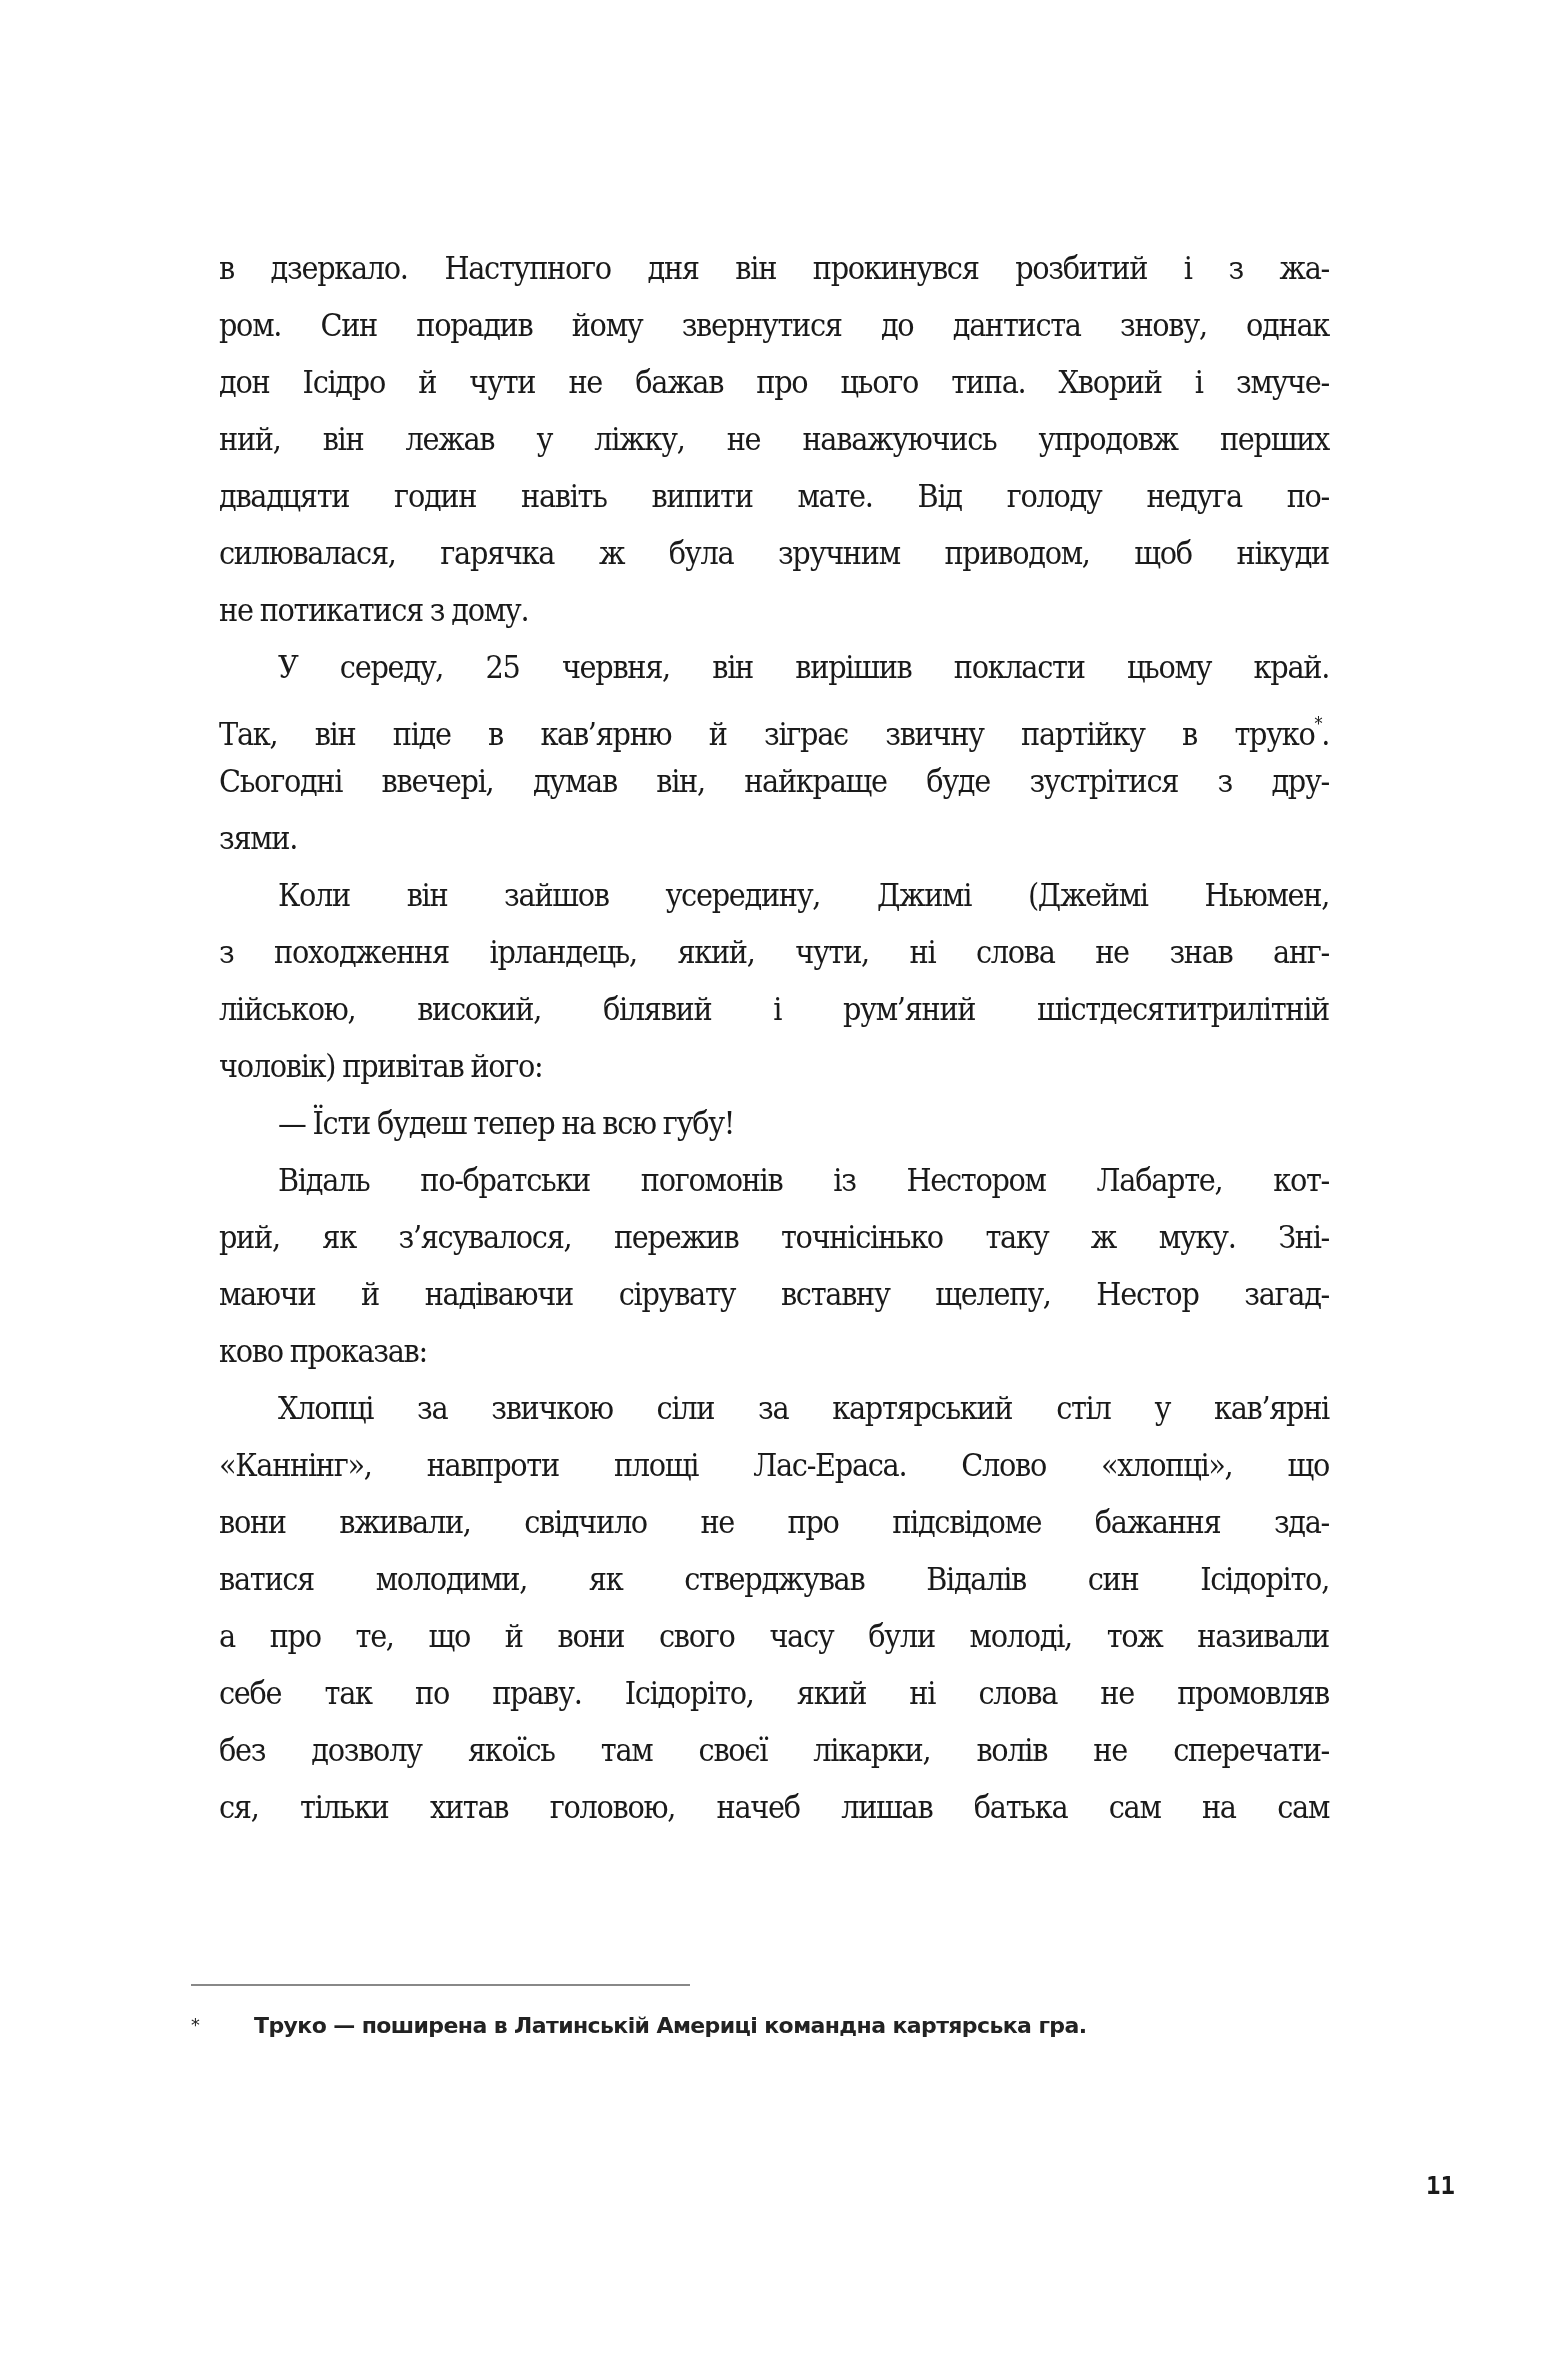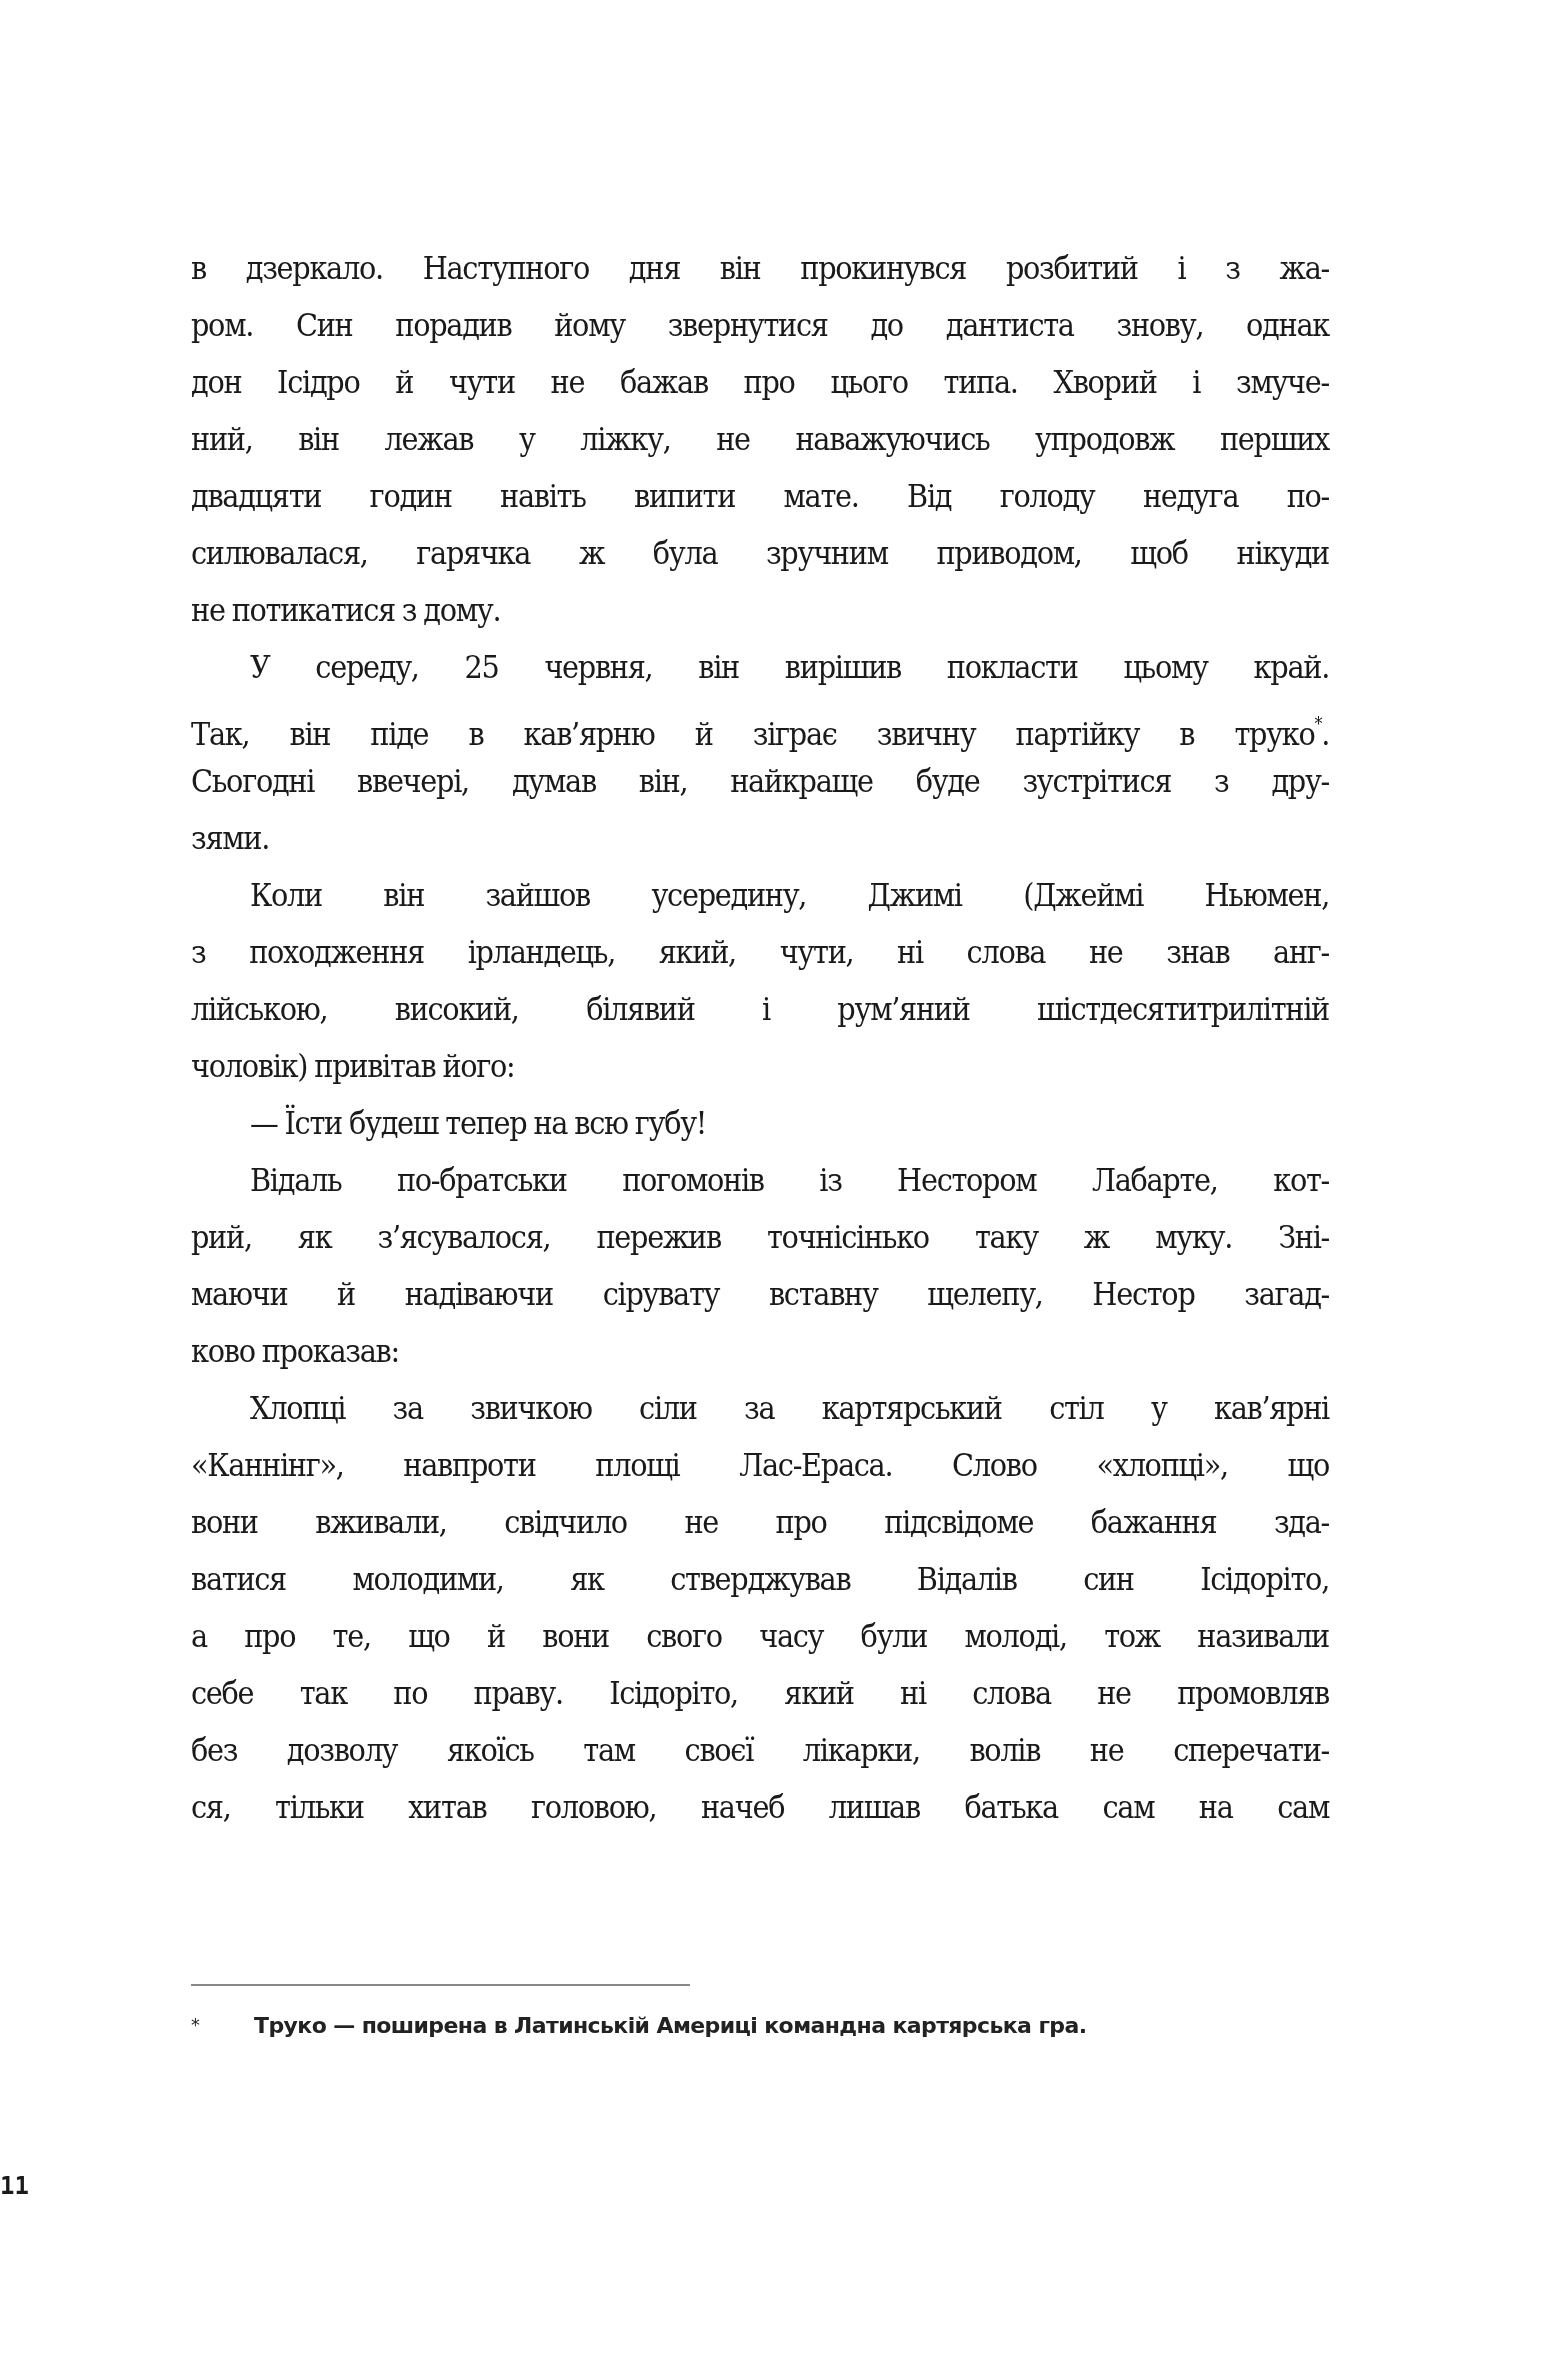--- a/index.html
+++ b/index.html
@@ -7,37 +7,37 @@
   .page { position: absolute; left: 0; top: 0; width: 1545px; height: 2377px; background: #ffffff; }
   .body-text {
     position: absolute; left: 191px; top: 240px; width: 1138px;
     font-family: "DejaVu Serif", "Liberation Serif", serif;
     font-size: 32px; color: #1a1a1a;
     line-height: 57px;
   }
   .line {
     display: block; height: 57px; white-space: nowrap;
     text-align: justify; text-align-last: justify;
-    font-stretch: condensed; letter-spacing: -1.3px; word-spacing: -0.8px;
+    font-stretch: condensed; letter-spacing: -1.3px; word-spacing: -0.8px; margin-left: 28px;
   }
   .line.last { text-align-last: left; }
   .line.indent { padding-left: 59px; }
   sup.fn { font-size: 17.7px; vertical-align: 14.5px; }
   .fn-rule {
     position: absolute; left: 191px; top: 1984px; width: 499px; height: 1.6px; background: #888888;
   }
   .footnote {
     position: absolute; left: 191px; top: 2013px; width: 1138px;
     font-family: "DejaVu Sans", "Liberation Sans", sans-serif;
     font-size: 22px; color: #222222; letter-spacing: -0.6px;
   }
   .footnote .mark { position: absolute; left: 0; top: 1.6px; font-size: 17.7px; }
   .footnote .fn-text { position: absolute; left: 63px; top: 0; white-space: nowrap; font-weight: bold; }
   .page-number {
-    position: absolute; left: 0; width: 1455px; top: 2172px; text-align: left;
+    position: absolute; left: 0; width: 1455px; top: 2172px; text-align: right;
     font-family: "DejaVu Sans Mono", "Liberation Mono", monospace;
     font-weight: bold; font-size: 24px; color: #1a1a1a;
   }
 </style>
 </head>
 <body>
 
 <div class="page">
   <div class="body-text" id="body-text">
       <span class="line"><span>в дзеркало. Наступного дня він прокинувся розбитий і з жа-</span></span>

